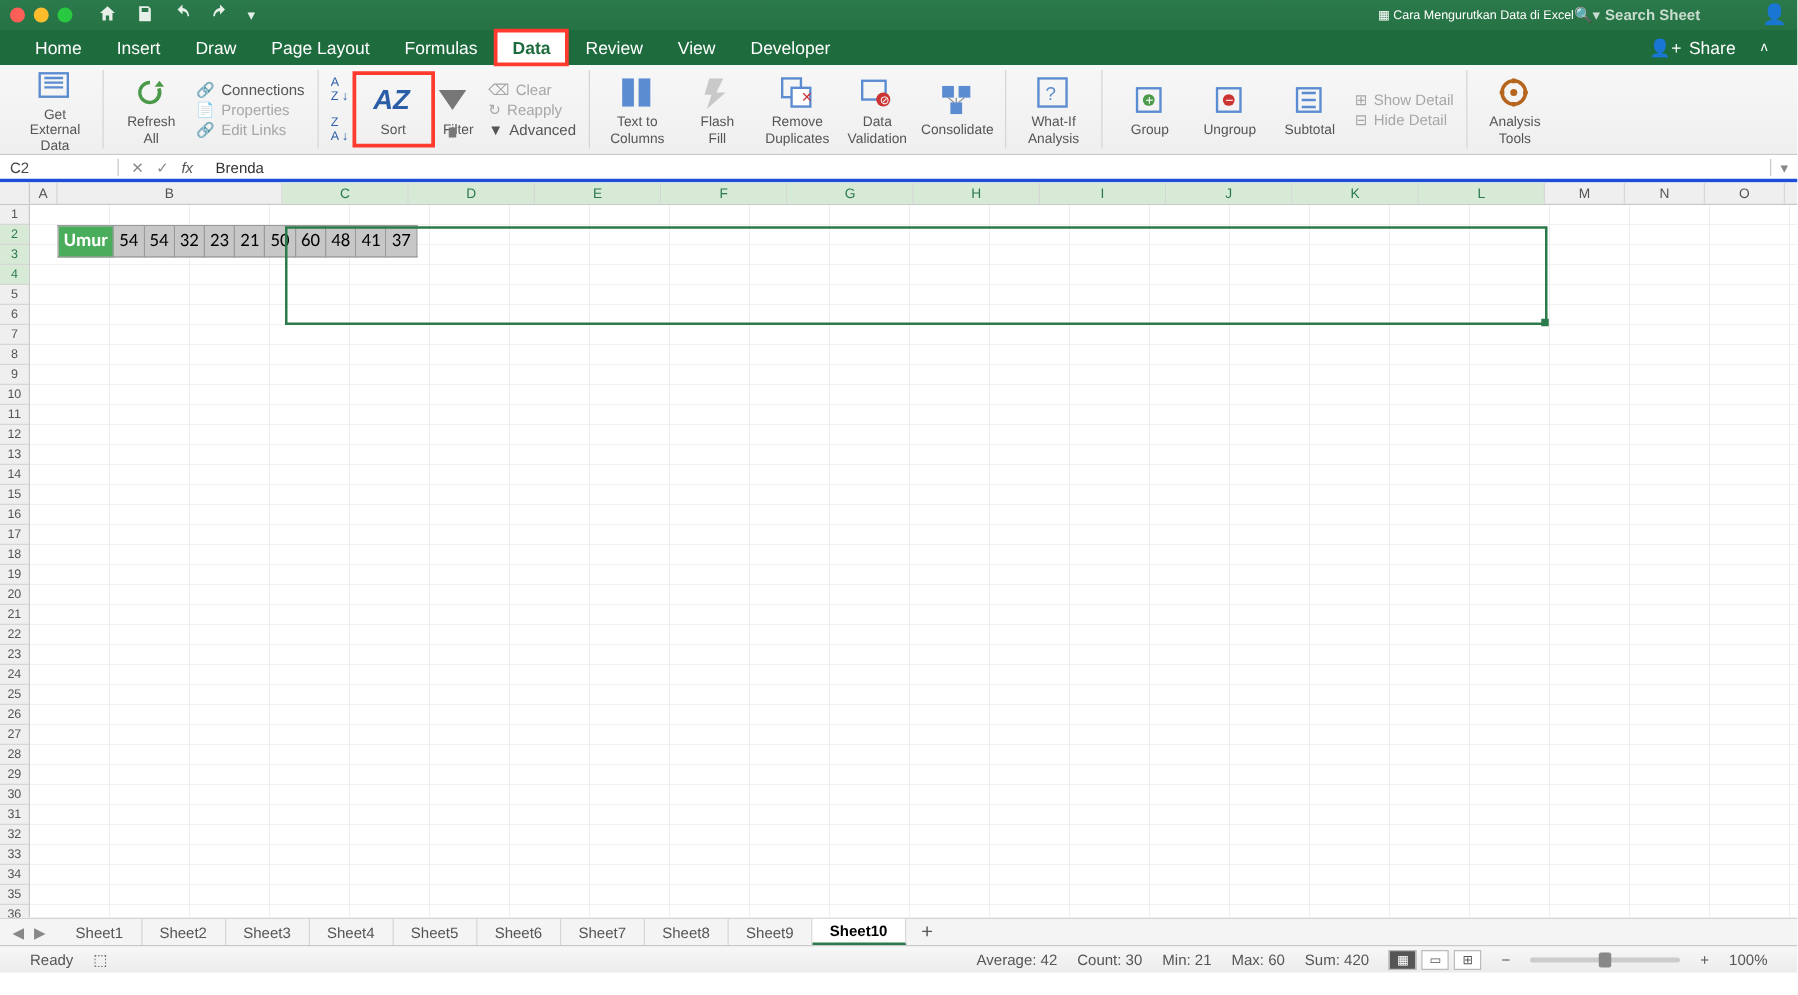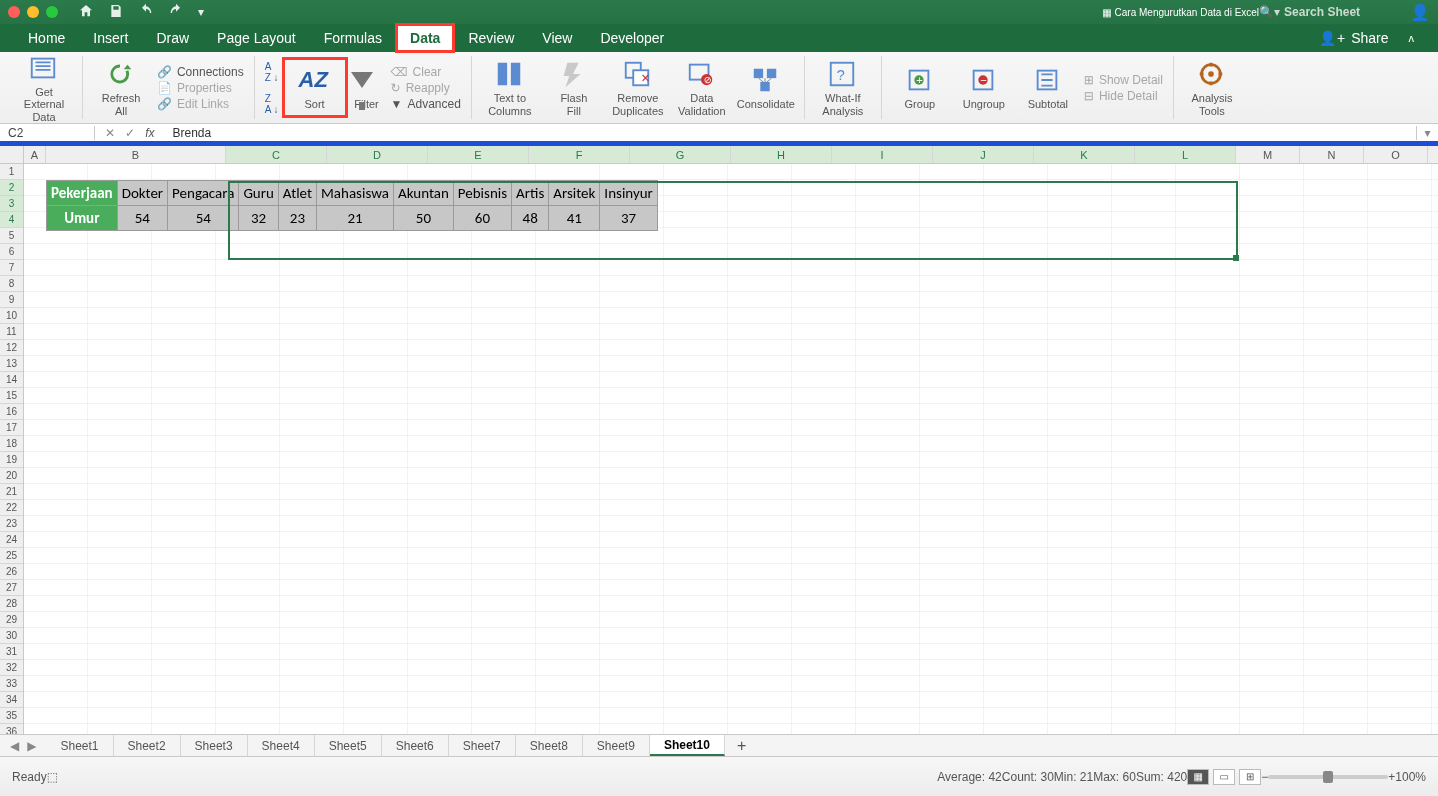--- a/index.html
+++ b/index.html
@@ -39,21 +39,21 @@
   .rbtn{display:flex;flex-direction:column;align-items:center;justify-content:center;width:56px;}
   .rbtn .bigicon svg{width:30px;height:30px;}
   .rbtn.small{width:auto;}
   .sort-highlight{outline:3px solid #ff3b30; outline-offset:2px; padding:2px 4px;}
   .az-sort{font-size:22px;font-weight:700;color:#2a5fa8;font-style:italic;}
   .funnel{width:0;height:0;border-left:11px solid transparent;border-right:11px solid transparent;border-top:16px solid #777; position:relative;}
   .funnel::after{content:"";position:absolute;left:-3px;top:14px;width:6px;height:8px;background:#777;}
   .grayed{color:#a7a7a7;}
 
   
-  .fbar{height:22px;border-bottom:5px solid #1d4ed8;display:flex;align-items:center;font-size:12px;background:#fff;}
+  .fbar{height:22px;border-bottom:3px solid #1d4ed8;display:flex;align-items:center;font-size:12px;background:#fff;}
   .namebox{width:95px;border-right:1px solid #c9c9c9;padding:0 8px;color:#444;}
   .fx-controls{display:flex;align-items:center;gap:10px;padding:0 10px;color:#888;}
   .fx-label{font-style:italic;color:#555;}
   .fcontent{padding:0 8px;color:#333;flex:1;}
   .fbar-expand{width:22px;text-align:center;color:#888;border-left:1px solid #c9c9c9;}
 
   
   .gridwrap{position:relative;height:588px;overflow:hidden;background:#fff;}
   .colheads{display:flex;height:18px;background:#efefef;border-bottom:1px solid #c9c9c9;}
   .ch{border-right:1px solid #d6d6d6;font-size:11px;color:#555;text-align:center;line-height:18px;}
@@ -74,21 +74,21 @@
   .sel-handle{position:absolute;width:6px;height:6px;background:#2b7a4b;right:-3px;bottom:-3px;}
 
   
   .sheettabs{height:22px;border-top:1px solid #c9c9c9;display:flex;align-items:center;background:#f4f4f4;font-size:12px;}
   .navarrows{display:flex;gap:8px;padding:0 10px;color:#888;}
   .stab{padding:0 14px;height:100%;display:flex;align-items:center;border-right:1px solid #d6d6d6;color:#555;cursor:pointer;}
   .stab.active{background:#fff;color:#000000;border-bottom:2px solid #2b7a4b;font-weight:600;}
   .addsheet{padding:0 12px;color:#555;font-size:16px;}
 
   
-  .status{height:40px;background:linear-gradient(#f7f7f7,#ececec);border-top:1px solid #c9c9c9;display:flex;align-items:center;font-size:12px;color:#555;padding:0 12px;gap:0;}
+  .status{height:22px;background:linear-gradient(#f7f7f7,#ececec);border-top:1px solid #c9c9c9;display:flex;align-items:center;font-size:12px;color:#555;padding:0 24px;gap:16px;}
   .status .spacer{flex:1;}
   .viewbtns{display:flex;gap:4px;}
   .vbtn{width:22px;height:16px;border:1px solid #bbb;background:#fff;display:flex;align-items:center;justify-content:center;font-size:10px;}
   .vbtn.active{background:#555;color:#fff;}
   .zoomslider{width:120px;height:4px;background:#ccc;position:relative;border-radius:2px;}
   .zoomslider::before{content:"";position:absolute;left:50%;top:-4px;width:10px;height:12px;background:#888;border-radius:2px;transform:translateX(-50%);}
 </style>
 </head>
 <body>
 
@@ -401,33 +401,20 @@
             <pattern id="gp" width="64" height="16" patternUnits="userSpaceOnUse">
               <path d="M0 16H64M64 0V16" stroke="#e4e4e4" stroke-width="1"></path>
             </pattern>
           </defs>
         <rect width="100%" height="100%" fill="url(#gp)"></rect>
       </svg>
 
       <table class="sheetdata" style="left:22px;top:16px">
         <tbody>
         <tr>
-          <td class="hdrcell">Pekerjaan</td>
-          <td class="datacell">Dokter</td>
-          <td class="datacell">Pengacara</td>
-          <td class="datacell">Guru</td>
-          <td class="datacell">Atlet</td>
-          <td class="datacell">Mahasiswa</td>
-          <td class="datacell">Akuntan</td>
-          <td class="datacell">Pebisnis</td>
-          <td class="datacell">Artis</td>
-          <td class="datacell">Arsitek</td>
-          <td class="datacell">Insinyur</td>
-        </tr>
-        <tr>
           <td class="hdrcell">Umur</td>
           <td class="datacell">54</td>
           <td class="datacell">54</td>
           <td class="datacell">32</td>
           <td class="datacell">23</td>
           <td class="datacell">21</td>
           <td class="datacell">50</td>
           <td class="datacell">60</td>
           <td class="datacell">48</td>
           <td class="datacell">41</td>

